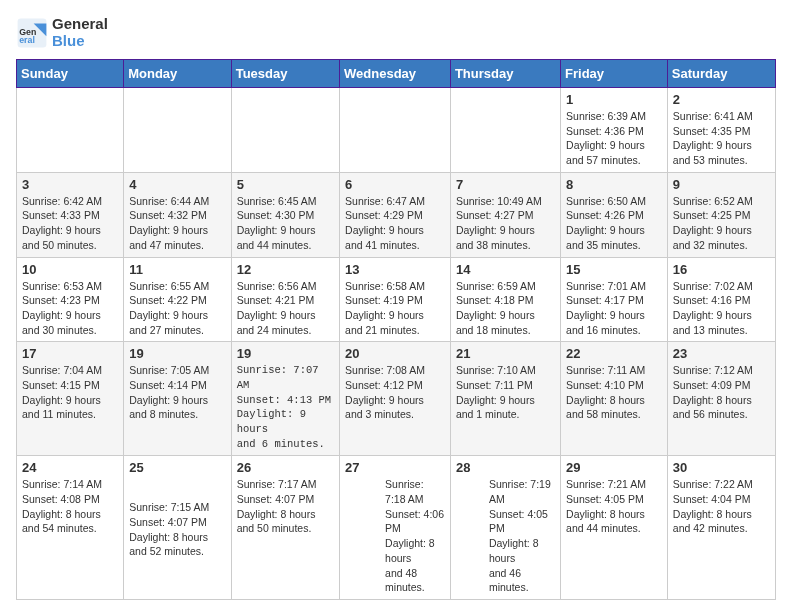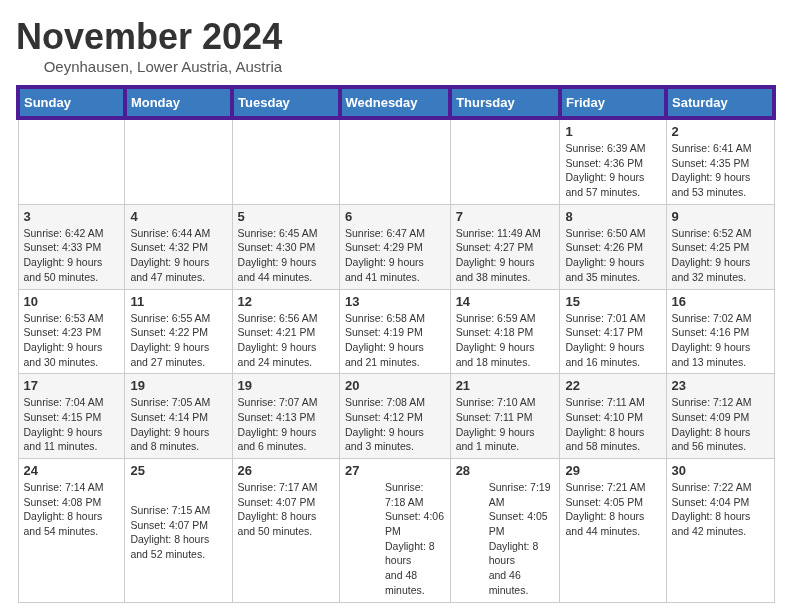--- a/index.html
+++ b/index.html
@@ -42,21 +42,21 @@
       border-collapse: collapse;
       font-size: 11px;
     }
     thead tr th {
       background-color: #3a7abf;
       color: #fff;
       padding: 6px 4px;
       text-align: left;
       font-size: 13px;
       font-weight: bold;
-      border: 4px solid #4c1d95;
+      border: 1px solid #4c1d95;
     }
     tbody tr td {
       border: 1px solid #ccc;
       padding: 4px 5px;
       vertical-align: top;
       height: 80px;
       width: 113px;
       background: #fff;
     }
     tbody tr:nth-child(even) td {
@@ -75,23 +75,31 @@
       line-height: 1.4;
     }
     td.empty {
       background: #fff;
     }
   </style>
 </head>
 <body>
 
 <div class="header">
-  <div class="title-block">
-    <div class="month-title">November 2024</div>
-    <div class="location">Oeynhausen, Lower Austria, Austria</div>
+  <div class="logo">
+    <svg class="logo-icon" viewBox="0 0 40 40">
+      <rect x="2" y="2" width="36" height="36" rx="4" fill="#e8f0f8"></rect>
+      <polygon points="22,8 38,8 38,24" fill="#4a90d9"></polygon>
+      <text x="4" y="22" font-size="11" font-weight="bold" fill="#333" font-family="Arial">Gen</text>
+      <text x="4" y="33" font-size="11" font-weight="bold" fill="#4a90d9" font-family="Arial">eral</text>
+    </svg>
+    <div>
+      <div style="font-size:15px;font-weight:bold;color:#333;line-height:1.1;">General</div>
+      <div style="font-size:15px;font-weight:bold;color:#4a90d9;line-height:1.1;">Blue</div>
+    </div>
   </div>
 </div>
 
 <table>
   <thead>
     <tr>
     <th>Sunday</th>
         <th>Monday</th>
         <th>Tuesday</th>
         <th>Wednesday</th>
@@ -146,21 +154,21 @@
         </td>
         <td>
           <span class="day-num">6</span>
           <div class="day-info" style="white-space: pre-line;">Sunrise: 6:47 AM
 Sunset: 4:29 PM
 Daylight: 9 hours
 and 41 minutes.</div>
         </td>
         <td>
           <span class="day-num">7</span>
-          <div class="day-info" style="white-space: pre-line;">Sunrise: 11:49 AM
+          <div class="day-info" style="white-space: pre-line;">Sunrise: 10:49 AM
 Sunset: 4:27 PM
 Daylight: 9 hours
 and 38 minutes.</div>
         </td>
         <td>
           <span class="day-num">8</span>
           <div class="day-info" style="white-space: pre-line;">Sunrise: 6:50 AM
 Sunset: 4:26 PM
 Daylight: 9 hours
 and 35 minutes.</div>
@@ -234,21 +242,21 @@
         </td>
         <td>
           <span class="day-num">19</span>
           <div class="day-info" style="white-space: pre-line;">Sunrise: 7:05 AM
 Sunset: 4:14 PM
 Daylight: 9 hours
 and 8 minutes.</div>
         </td>
         <td>
           <span class="day-num">19</span>
-          <div class="day-info" style="white-space: pre-line;">Sunrise: 7:07 AM
+          <div class="day-info" style="white-space: pre-line; font-family: Liberation Mono, monospace;">Sunrise: 7:07 AM
 Sunset: 4:13 PM
 Daylight: 9 hours
 and 6 minutes.</div>
         </td>
         <td>
           <span class="day-num">20</span>
           <div class="day-info" style="white-space: pre-line;">Sunrise: 7:08 AM
 Sunset: 4:12 PM
 Daylight: 9 hours
 and 3 minutes.</div>

